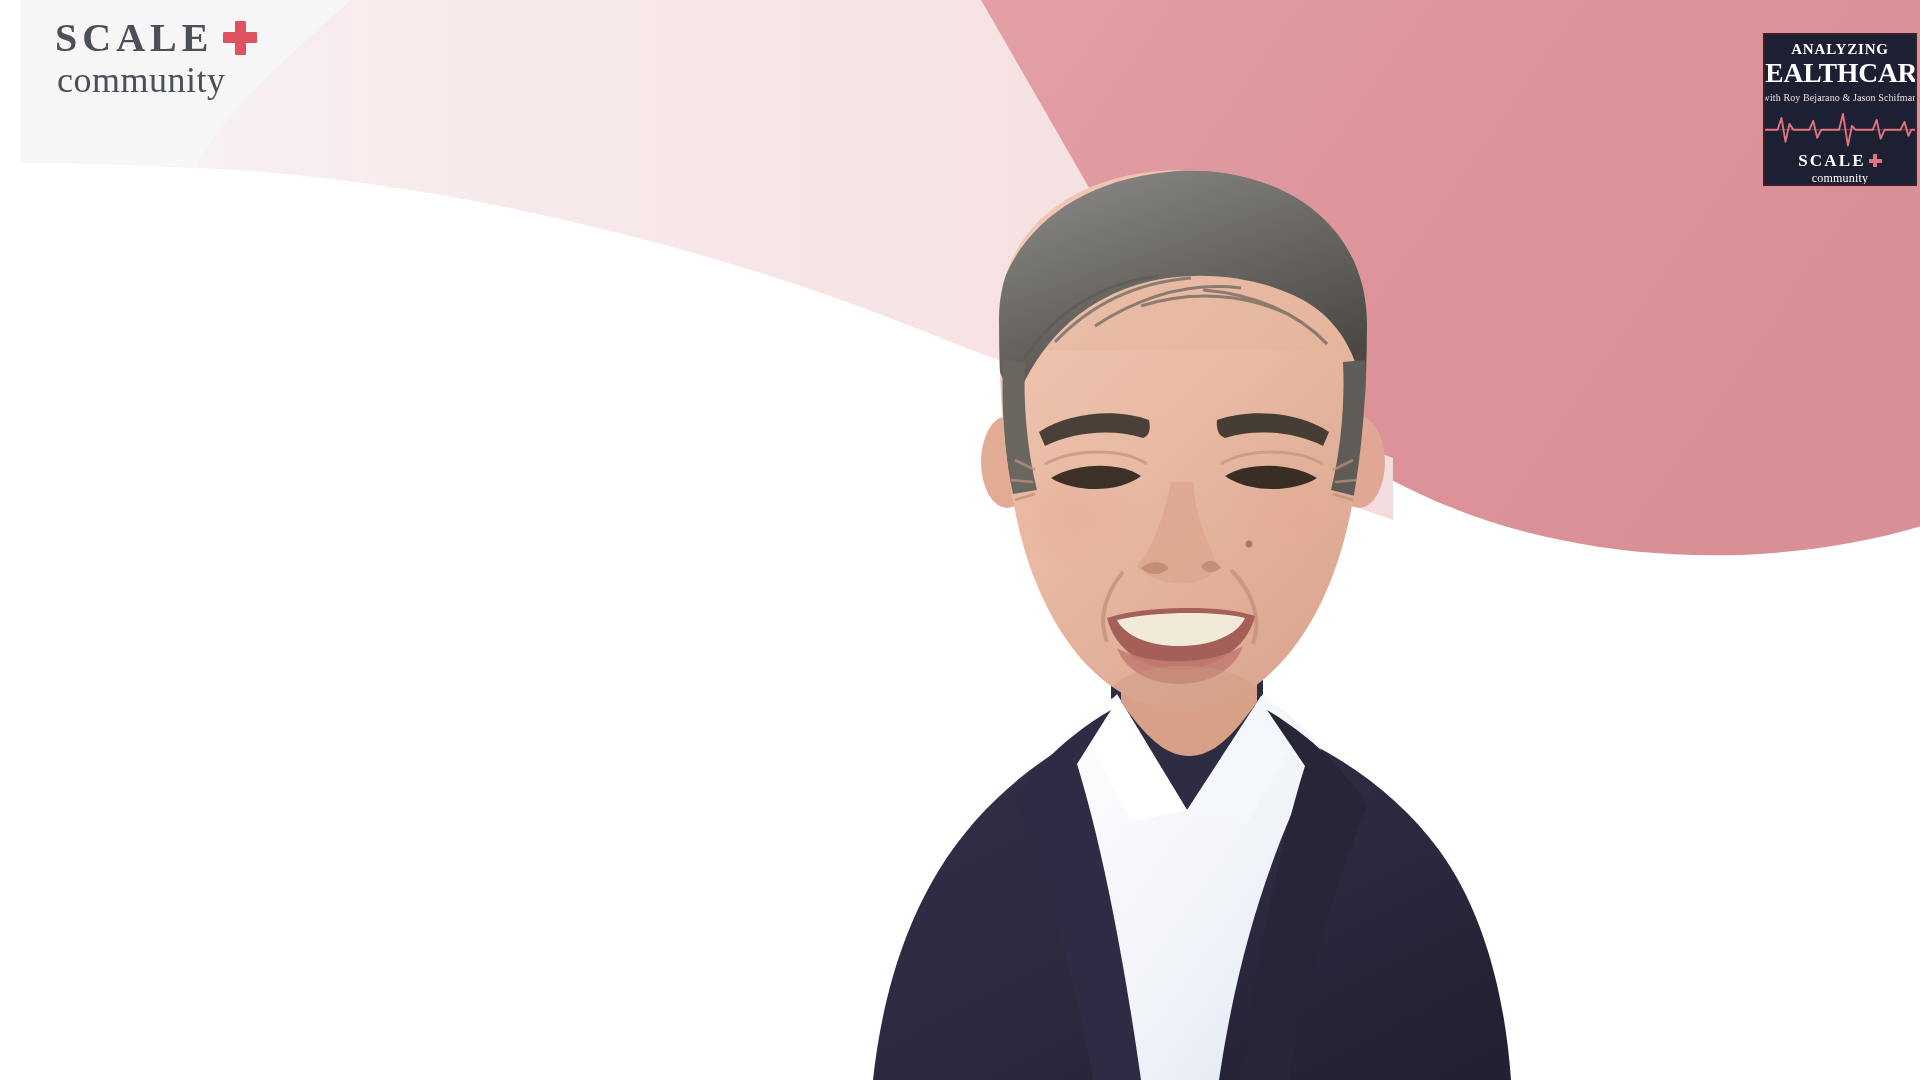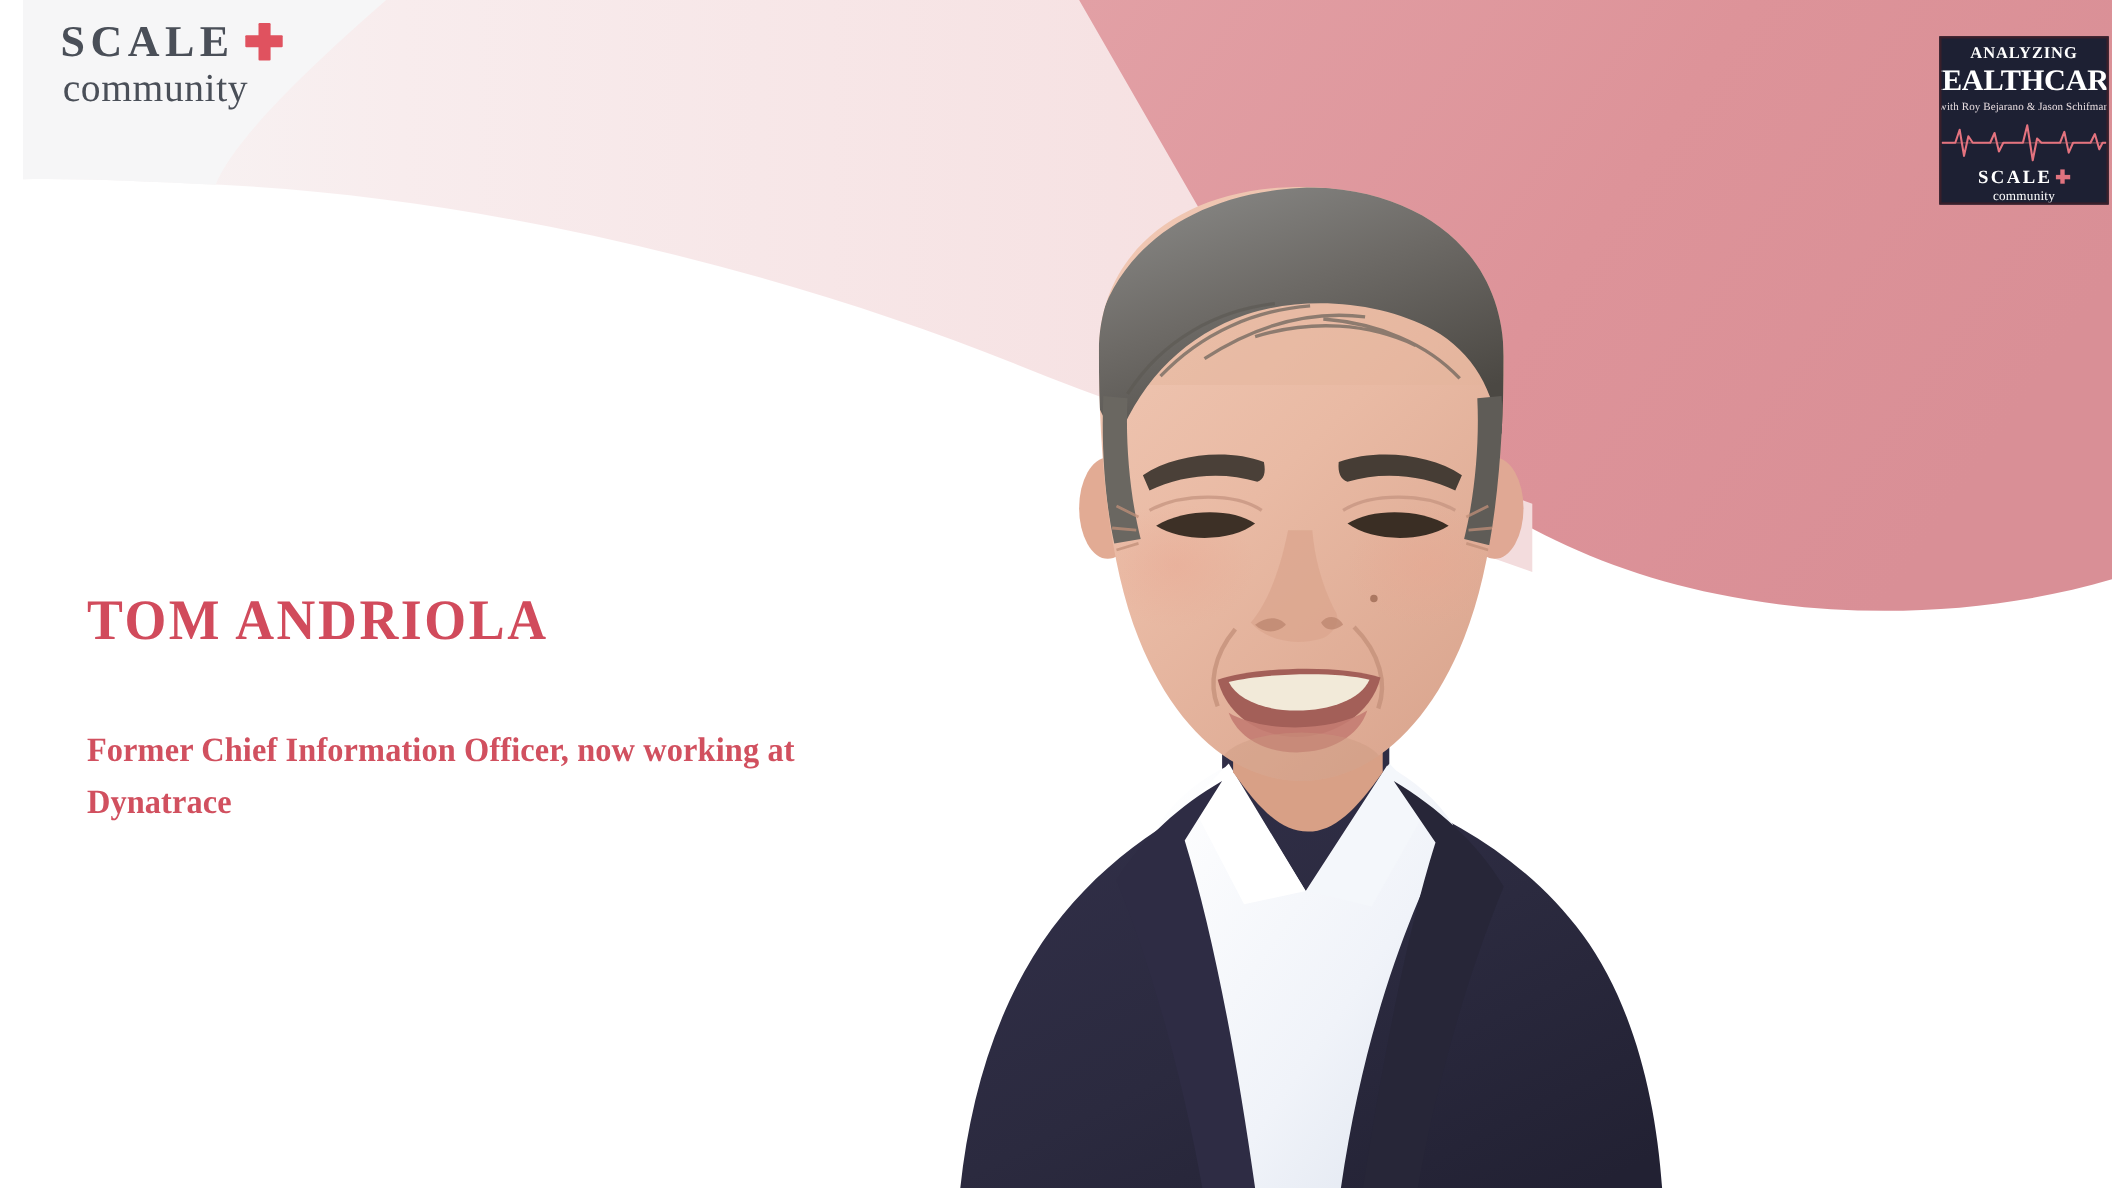--- a/index.html
+++ b/index.html
@@ -405,24 +405,20 @@
 
   <div id="brand-logo">
     <div class="logo-row">
       <div class="logo-scale">SCALE</div>
       <div class="logo-plus"></div>
     </div>
     <div class="logo-community">community</div>
   </div>
 
 
-  <div id="speaker-block">
-    <div class="speaker-name">TOM ANDRIOLA</div>
-    <div class="speaker-role">Former Chief Information Officer, now working at Dynatrace</div>
-  </div>
 
   <div id="podcast-badge">
     <div class="badge-analyzing">ANALYZING</div>
     <div class="badge-healthcare">HEALTHCARE</div>
     <div class="badge-hosts">with Roy Bejarano &amp; Jason Schifman</div>
 
     <svg class="badge-ekg" viewBox="0 0 150 40" xmlns="http://www.w3.org/2000/svg">
       <line x1="0" y1="22" x2="150" y2="22" stroke="#7d4a55" stroke-width="1.1"></line>
       <polyline fill="none" stroke="#e4737f" stroke-width="1.9" stroke-linejoin="round" stroke-linecap="round" points="0,22 12,22 16,10 20,34 24,16 28,22 44,22
                         48,13 52,30 56,22 74,22 78,6 83,38 87,18 91,22

